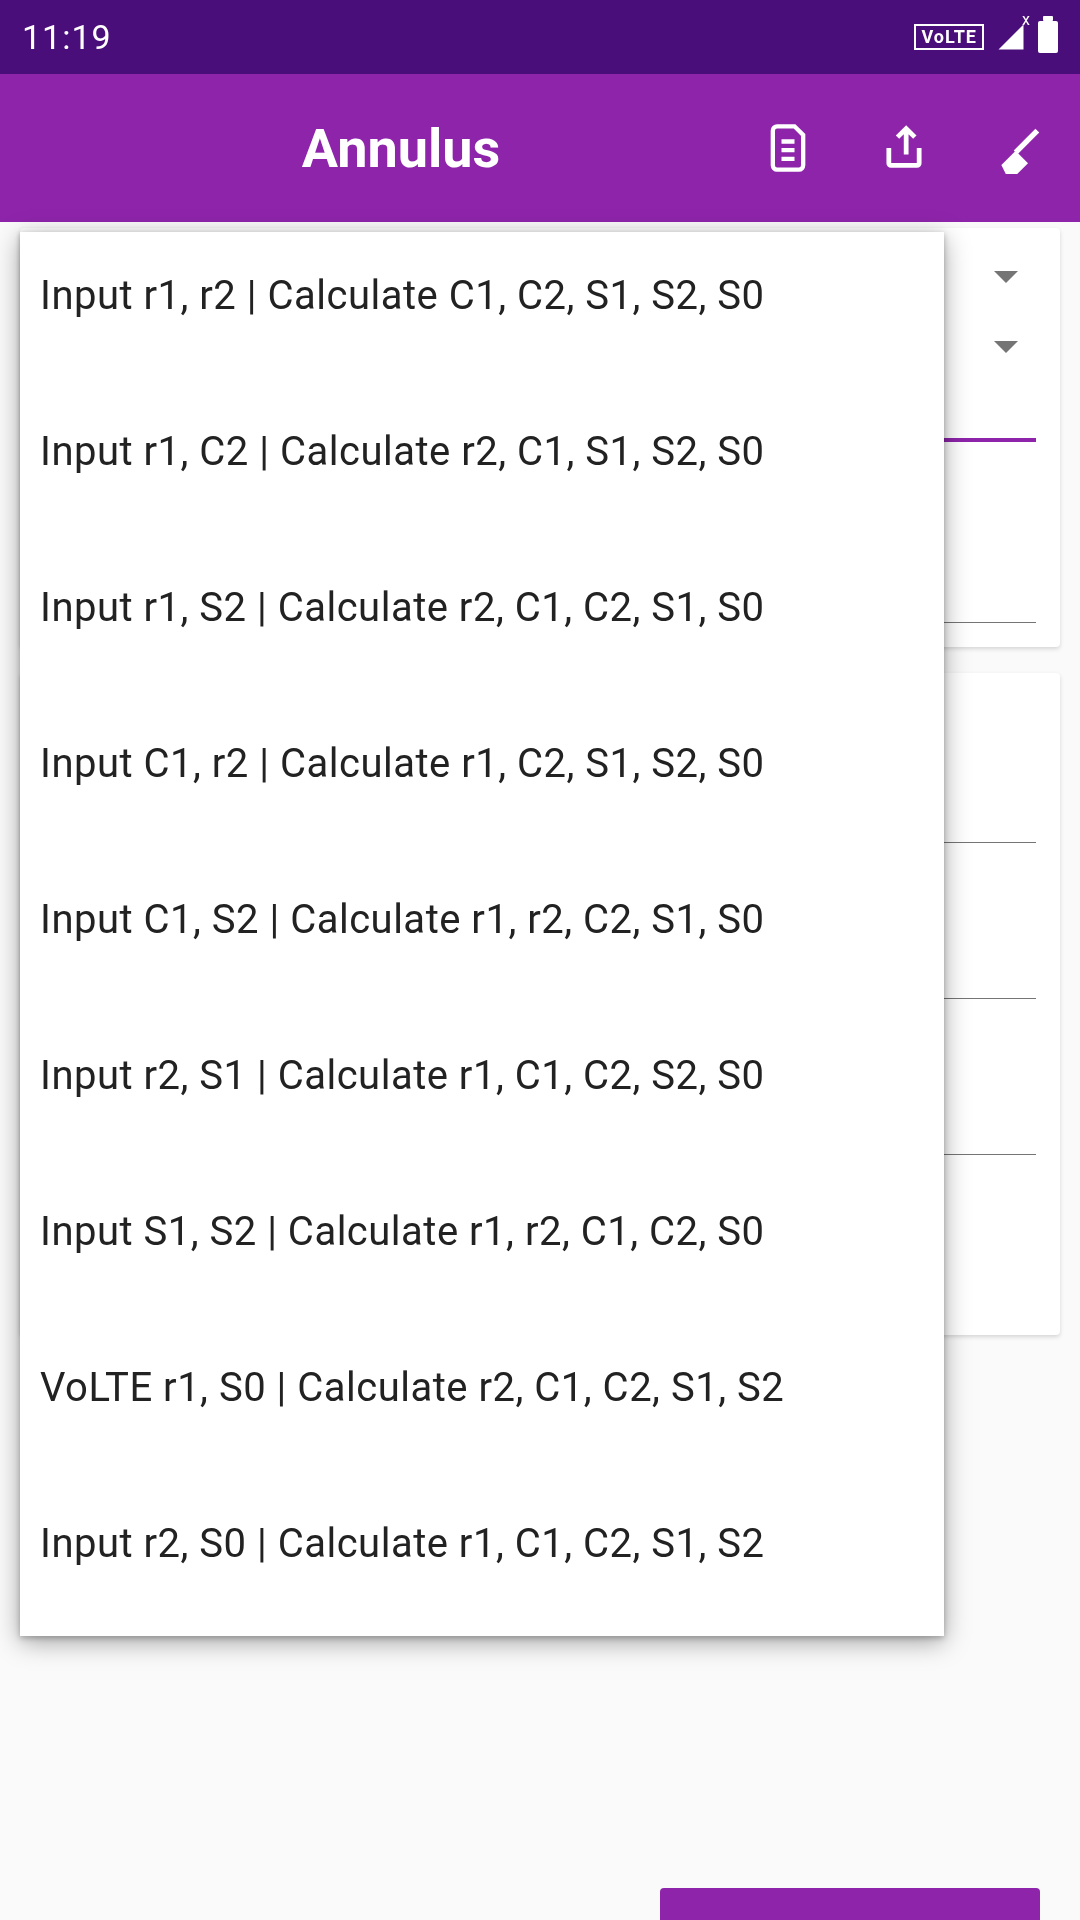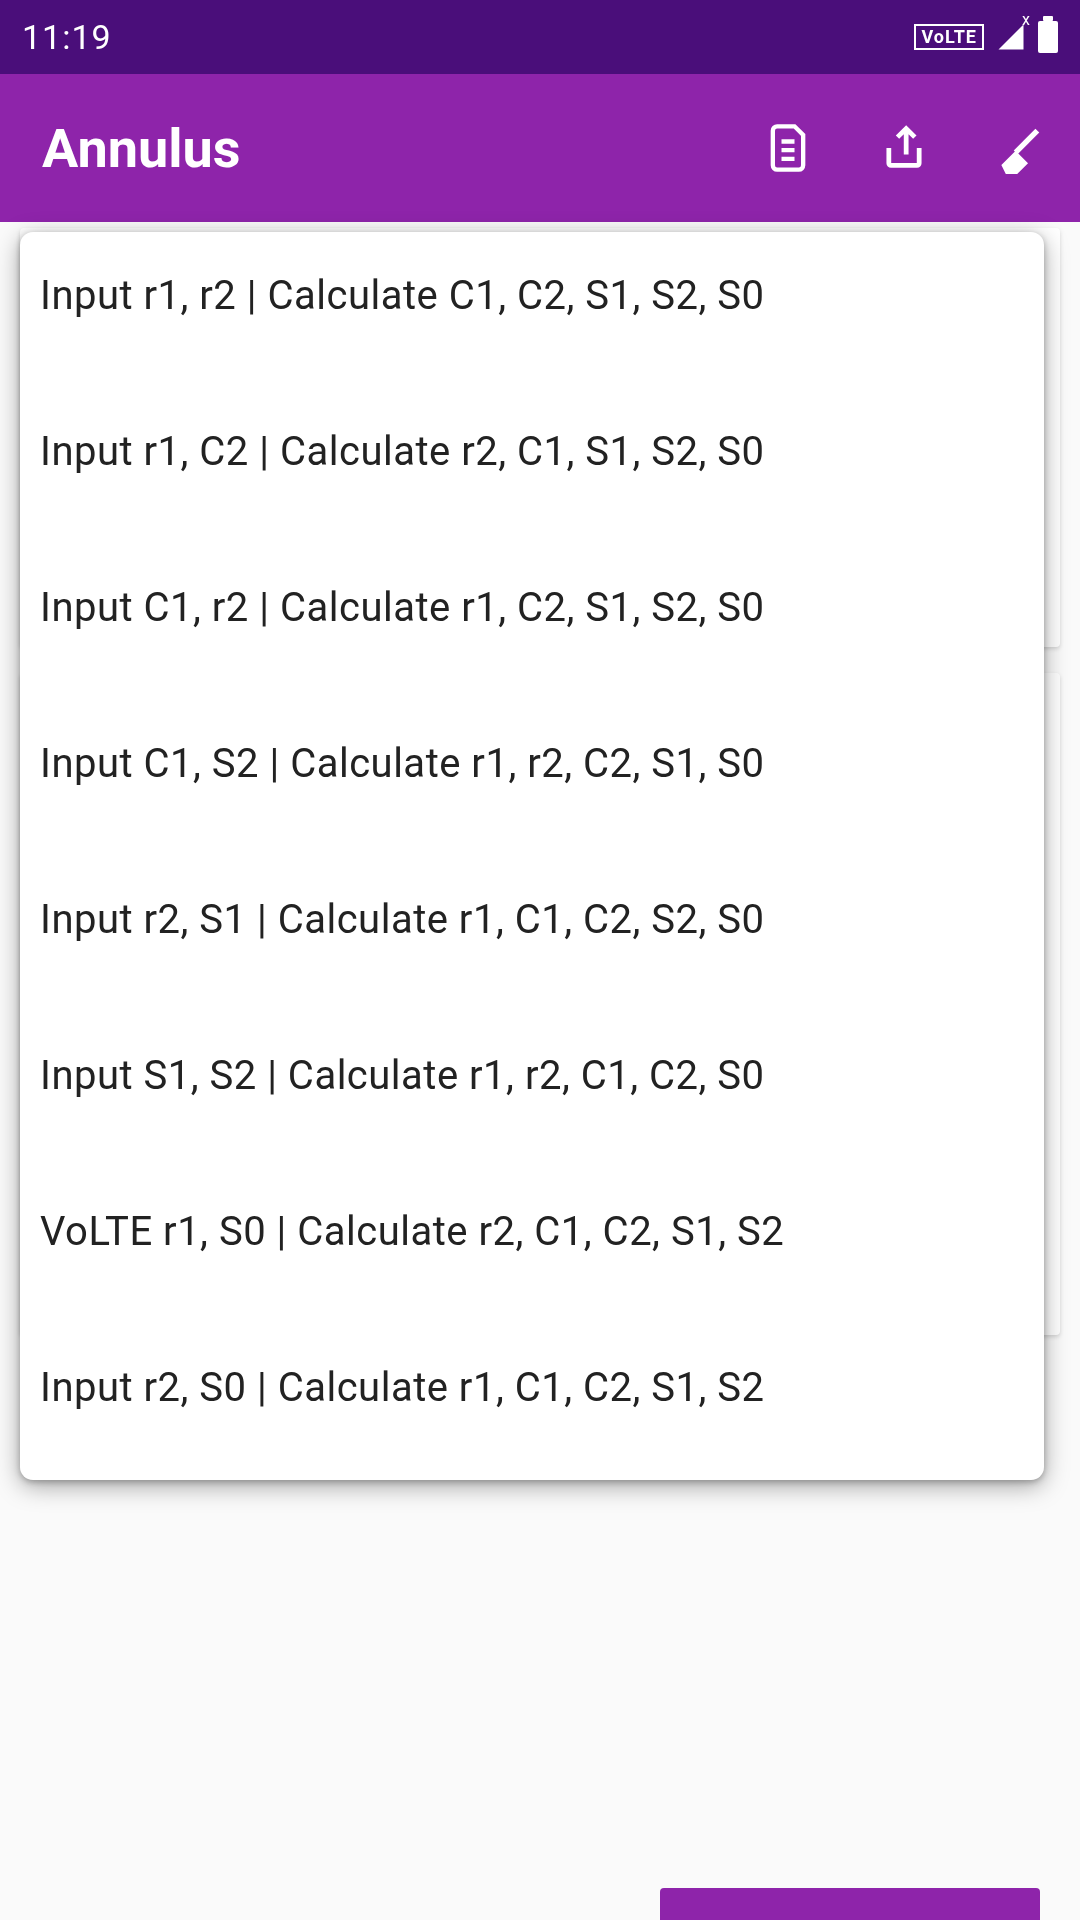--- a/index.html
+++ b/index.html
@@ -29,21 +29,21 @@
 
   
   .app-bar {
     height: 148px;
     background: #8e24aa;
     display: flex;
     align-items: center;
     padding: 0 32px 0 42px;
     color: #fff;
   }
-  .app-title { font-size: 54px; font-weight: 700; flex: 1; }
+  .app-title { font-size: 54px; font-weight: 700; flex: 1; text-align: center; }
   .app-actions { display:flex; align-items:center; gap: 60px; }
   .appbar-icon { width:56px; height:56px; display:flex; align-items:center; justify-content:center; }
   .appbar-icon svg { width:52px; height:52px; fill:#fff; stroke:#fff; }
 
   
   .bg-area { position:absolute; left:20px; top:228px; right:20px; bottom:0; }
   .bg-card { background:#fff; border-radius:4px; box-shadow:0 2px 4px rgba(0,0,0,0.15); margin-bottom:26px; padding:14px 24px 24px; }
   .bg-row { height:70px; display:flex; align-items:center; justify-content:flex-end; }
   .tri { width:0; height:0; border-left:12px solid transparent; border-right:12px solid transparent; border-top:12px solid #757575; margin-right:18px; }
   .thin-line { border-bottom:1px solid #757575; margin-top:46px; }
@@ -51,25 +51,25 @@
   .bg-inputs .field { height:156px; border-bottom:1px solid #757575; }
   .primary-btn {
     position:absolute; right:20px; top:1660px; width:380px; height:96px;
     background:#8e24aa; border-radius:4px;
   }
 
   
   .dropdown {
     position:absolute;
     left:20px; top:232px;
-    width: 1024px;
+    width: 924px;
     max-height: 1680px;
     background:#fff;
     box-shadow: 0 6px 24px rgba(0,0,0,0.35), 0 2px 6px rgba(0,0,0,0.25);
-    border-radius:13px;
+    border-radius:0;
     overflow:hidden;
   }
   .dd-item {
     padding: 40px 20px 68px 20px;
     color:#222;
     font-size:40px;
     line-height:48px;
     letter-spacing:0.5px;
   }
 </style>
@@ -130,20 +130,21 @@
     <div class="field"></div>
     <div class="field"></div>
     <div class="field" style="border-bottom:none;"></div>
   </div>
   <div class="primary-btn"></div>
 </div>
 
 <div class="dropdown">
   <div class="dd-item">Input r1, r2 | Calculate C1, C2, S1, S2, S0</div>
   <div class="dd-item">Input r1, C2 | Calculate r2, C1, S1, S2, S0</div>
+  <div class="dd-item">Input r1, S2 | Calculate r2, C1, C2, S1, S0</div>
   <div class="dd-item">Input C1, r2 | Calculate r1, C2, S1, S2, S0</div>
   <div class="dd-item">Input C1, S2 | Calculate r1, r2, C2, S1, S0</div>
   <div class="dd-item">Input r2, S1 | Calculate r1, C1, C2, S2, S0</div>
   <div class="dd-item">Input S1, S2 | Calculate r1, r2, C1, C2, S0</div>
   <div class="dd-item">VoLTE r1, S0 | Calculate r2, C1, C2, S1, S2</div>
   <div class="dd-item">Input r2, S0 | Calculate r1, C1, C2, S1, S2</div>
 
 </div>
 
 </body></html>

